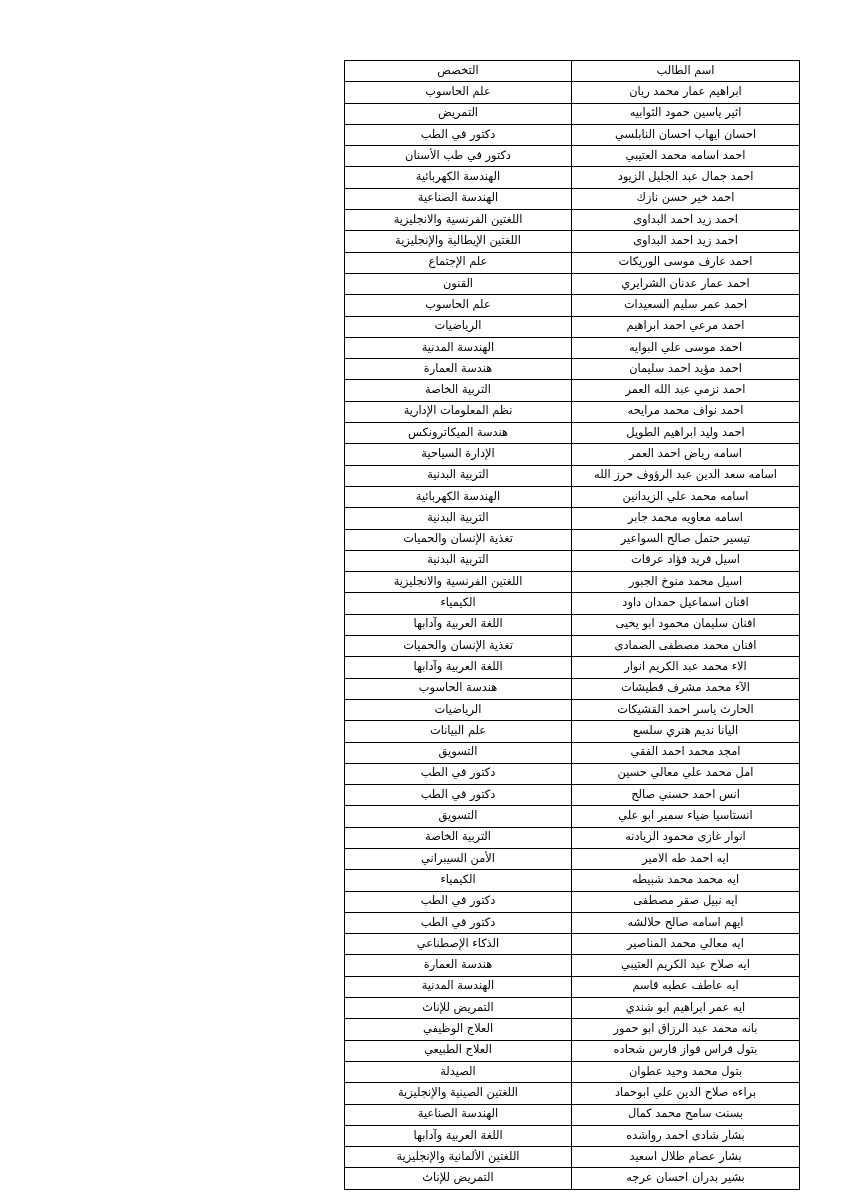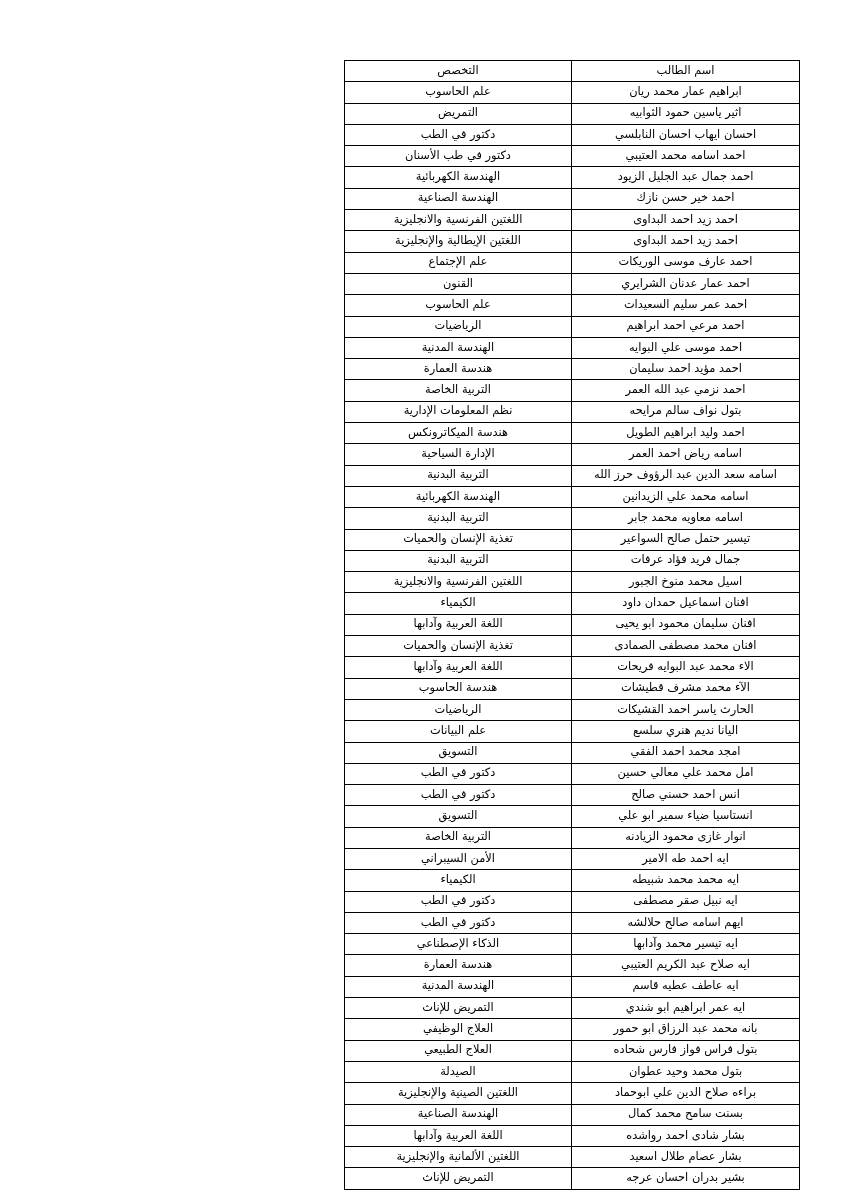--- a/index.html
+++ b/index.html
@@ -125,21 +125,21 @@
           </tr>
           <tr>
             <td class="name-cell">احمد مؤيد احمد سليمان</td>
             <td class="major-cell">هندسة العمارة</td>
           </tr>
           <tr>
             <td class="name-cell">احمد نزمي عبد الله العمر</td>
             <td class="major-cell">التربية الخاصة</td>
           </tr>
           <tr>
-            <td class="name-cell">بتول نواف سالم مرايحه</td>
+            <td class="name-cell">احمد نواف محمد مرايحه</td>
             <td class="major-cell">نظم المعلومات الإدارية</td>
           </tr>
           <tr>
             <td class="name-cell">احمد وليد ابراهيم الطويل</td>
             <td class="major-cell">هندسة الميكاترونكس</td>
           </tr>
           <tr>
             <td class="name-cell">اسامه رياض احمد العمر</td>
             <td class="major-cell">الإدارة السياحية</td>
           </tr>
@@ -153,41 +153,41 @@
           </tr>
           <tr>
             <td class="name-cell">اسامه معاويه محمد جابر</td>
             <td class="major-cell">التربية البدنية</td>
           </tr>
           <tr>
             <td class="name-cell">تيسير حتمل صالح السواعير</td>
             <td class="major-cell">تغذية الإنسان والحميات</td>
           </tr>
           <tr>
-            <td class="name-cell">جمال فريد فؤاد عرفات</td>
+            <td class="name-cell">اسيل فريد فؤاد عرفات</td>
             <td class="major-cell">التربية البدنية</td>
           </tr>
           <tr>
             <td class="name-cell">اسيل محمد منوخ الجبور</td>
             <td class="major-cell">اللغتين الفرنسية والانجليزية</td>
           </tr>
           <tr>
             <td class="name-cell">افنان اسماعيل حمدان داود</td>
             <td class="major-cell">الكيمياء</td>
           </tr>
           <tr>
             <td class="name-cell">افنان سليمان محمود ابو يحيى</td>
             <td class="major-cell">اللغة العربية وآدابها</td>
           </tr>
           <tr>
             <td class="name-cell">افنان محمد مصطفى الصمادى</td>
             <td class="major-cell">تغذية الإنسان والحميات</td>
           </tr>
           <tr>
-            <td class="name-cell">الاء محمد عبد البوايه فريحات</td>
+            <td class="name-cell">الاء محمد عبد الكريم انوار</td>
             <td class="major-cell">اللغة العربية وآدابها</td>
           </tr>
           <tr>
             <td class="name-cell">الآء محمد مشرف قطيشات</td>
             <td class="major-cell">هندسة الحاسوب</td>
           </tr>
           <tr>
             <td class="name-cell">الحارث ياسر احمد القشيكات</td>
             <td class="major-cell">الرياضيات</td>
           </tr>
@@ -225,21 +225,21 @@
           </tr>
           <tr>
             <td class="name-cell">ايه نبيل صقر مصطفى</td>
             <td class="major-cell">دكتور في الطب</td>
           </tr>
           <tr>
             <td class="name-cell">ايهم اسامه صالح حلالشه</td>
             <td class="major-cell">دكتور في الطب</td>
           </tr>
           <tr>
-            <td class="name-cell">ايه تيسير محمد وآدابها</td>
+            <td class="name-cell">ايه معالي محمد المناصير</td>
             <td class="major-cell">الذكاء الإصطناعي</td>
           </tr>
           <tr>
             <td class="name-cell">ايه صلاح عبد الكريم العتيبي</td>
             <td class="major-cell">هندسة العمارة</td>
           </tr>
           <tr>
             <td class="name-cell">ايه عاطف عطيه قاسم</td>
             <td class="major-cell">الهندسة المدنية</td>
           </tr>

